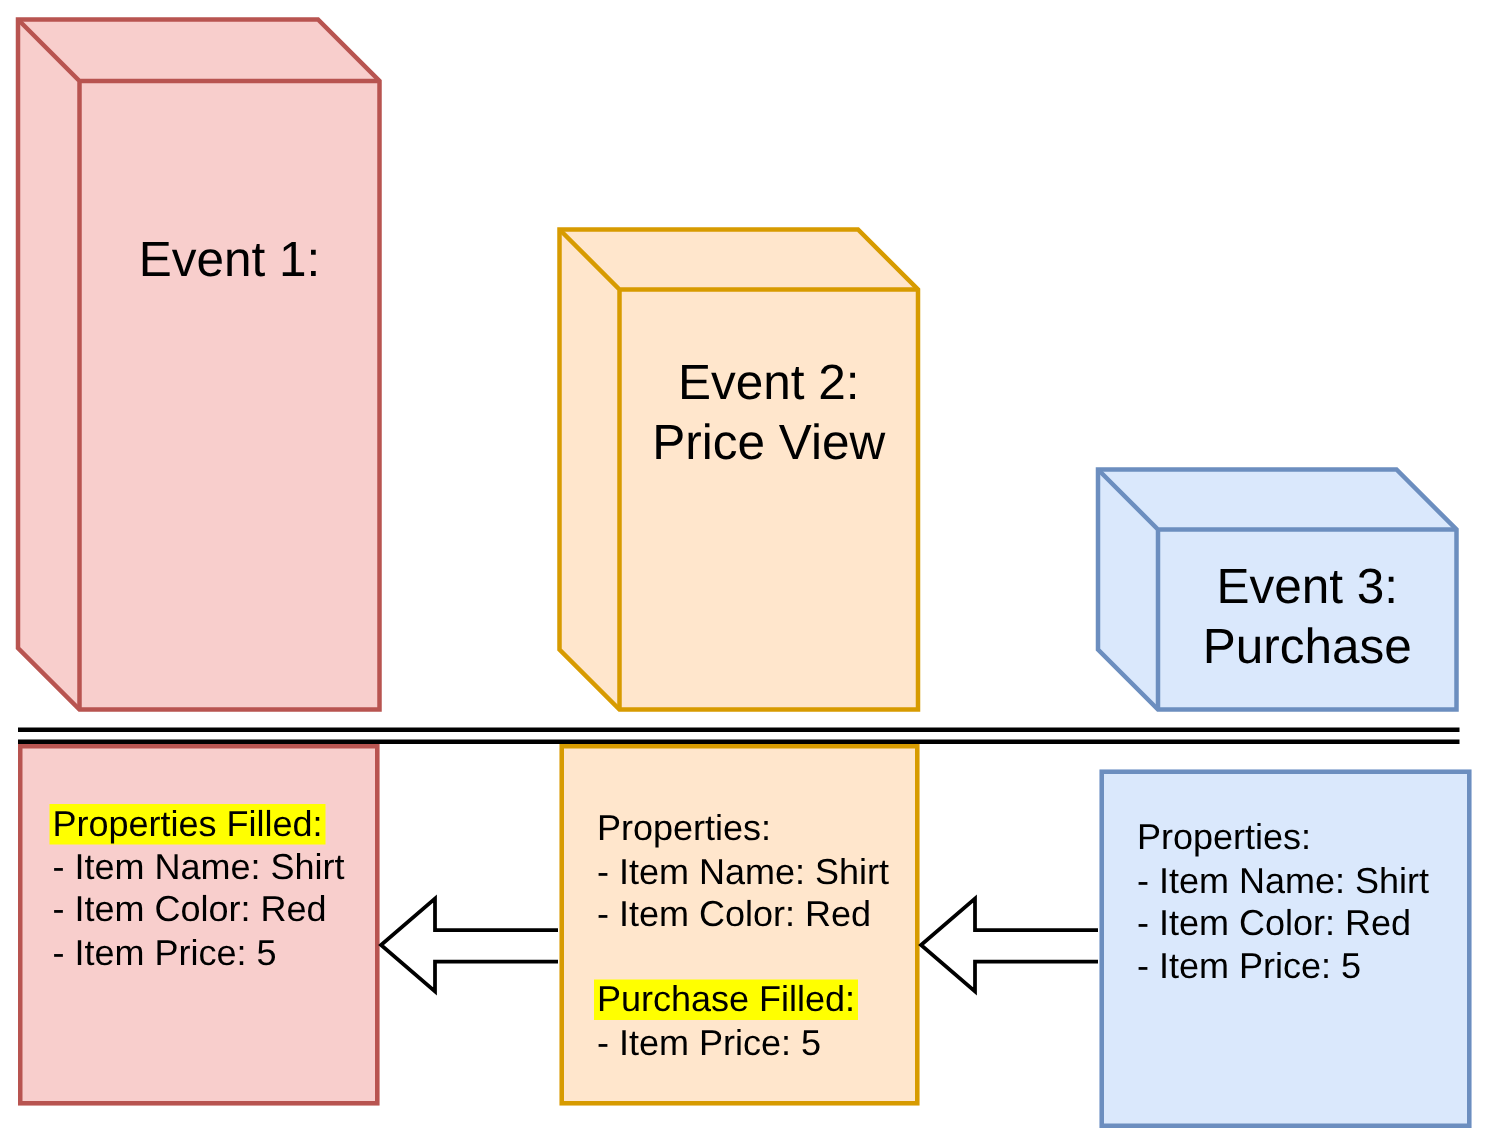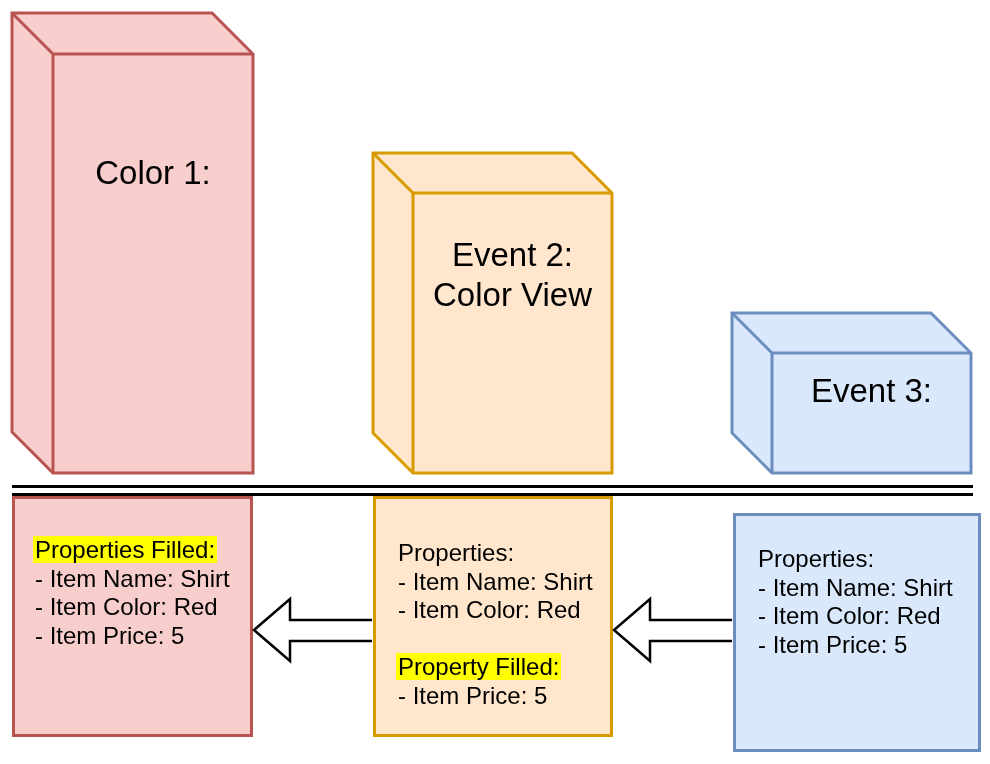--- a/index.html
+++ b/index.html
@@ -108,49 +108,50 @@
     <polygon points="0,0 199,0 239,40 239,320 40,320 0,280"></polygon>
     <path d="M0,0 L40,40 L239,40 M40,40 L40,320"></path>
   </svg>
 
   <svg class="shape cube-blue" style="left:732px; top:313px;" width="239" height="160" viewBox="0 0 239 160">
     <polygon points="0,0 199,0 239,40 239,160 40,160 0,120"></polygon>
     <path d="M0,0 L40,40 L239,40 M40,40 L40,160"></path>
   </svg>
 
   <div class="event-label event-label-1">
-    <div>Color 1:</div>
+    <div>Event 1:</div>
   </div>
   <div class="event-label event-label-2">
     <div>Event 2:</div>
-    <div>Color View</div>
+    <div>Price View</div>
   </div>
   <div class="event-label event-label-3">
     <div>Event 3:</div>
+    <div>Purchase</div>
   </div>
 
   <div class="divider divider-top"></div>
   <div class="divider divider-bottom"></div>
 
   <div class="panel panel-red">
     <div class="pline">
       <span class="hl">Properties Filled:</span>
     </div>
     <div class="pline">- Item Name: Shirt</div>
     <div class="pline">- Item Color: Red</div>
     <div class="pline">- Item Price: 5</div>
   </div>
 
   <div class="panel panel-orange">
     <div class="pline">Properties:</div>
     <div class="pline">- Item Name: Shirt</div>
     <div class="pline">- Item Color: Red</div>
     <div class="pline"></div>
     <div class="pline">
-      <span class="hl">Property Filled:</span>
+      <span class="hl">Purchase Filled:</span>
     </div>
     <div class="pline">- Item Price: 5</div>
   </div>
 
   <div class="panel panel-blue">
     <div class="pline">Properties:</div>
     <div class="pline">- Item Name: Shirt</div>
     <div class="pline">- Item Color: Red</div>
     <div class="pline">- Item Price: 5</div>
   </div>

